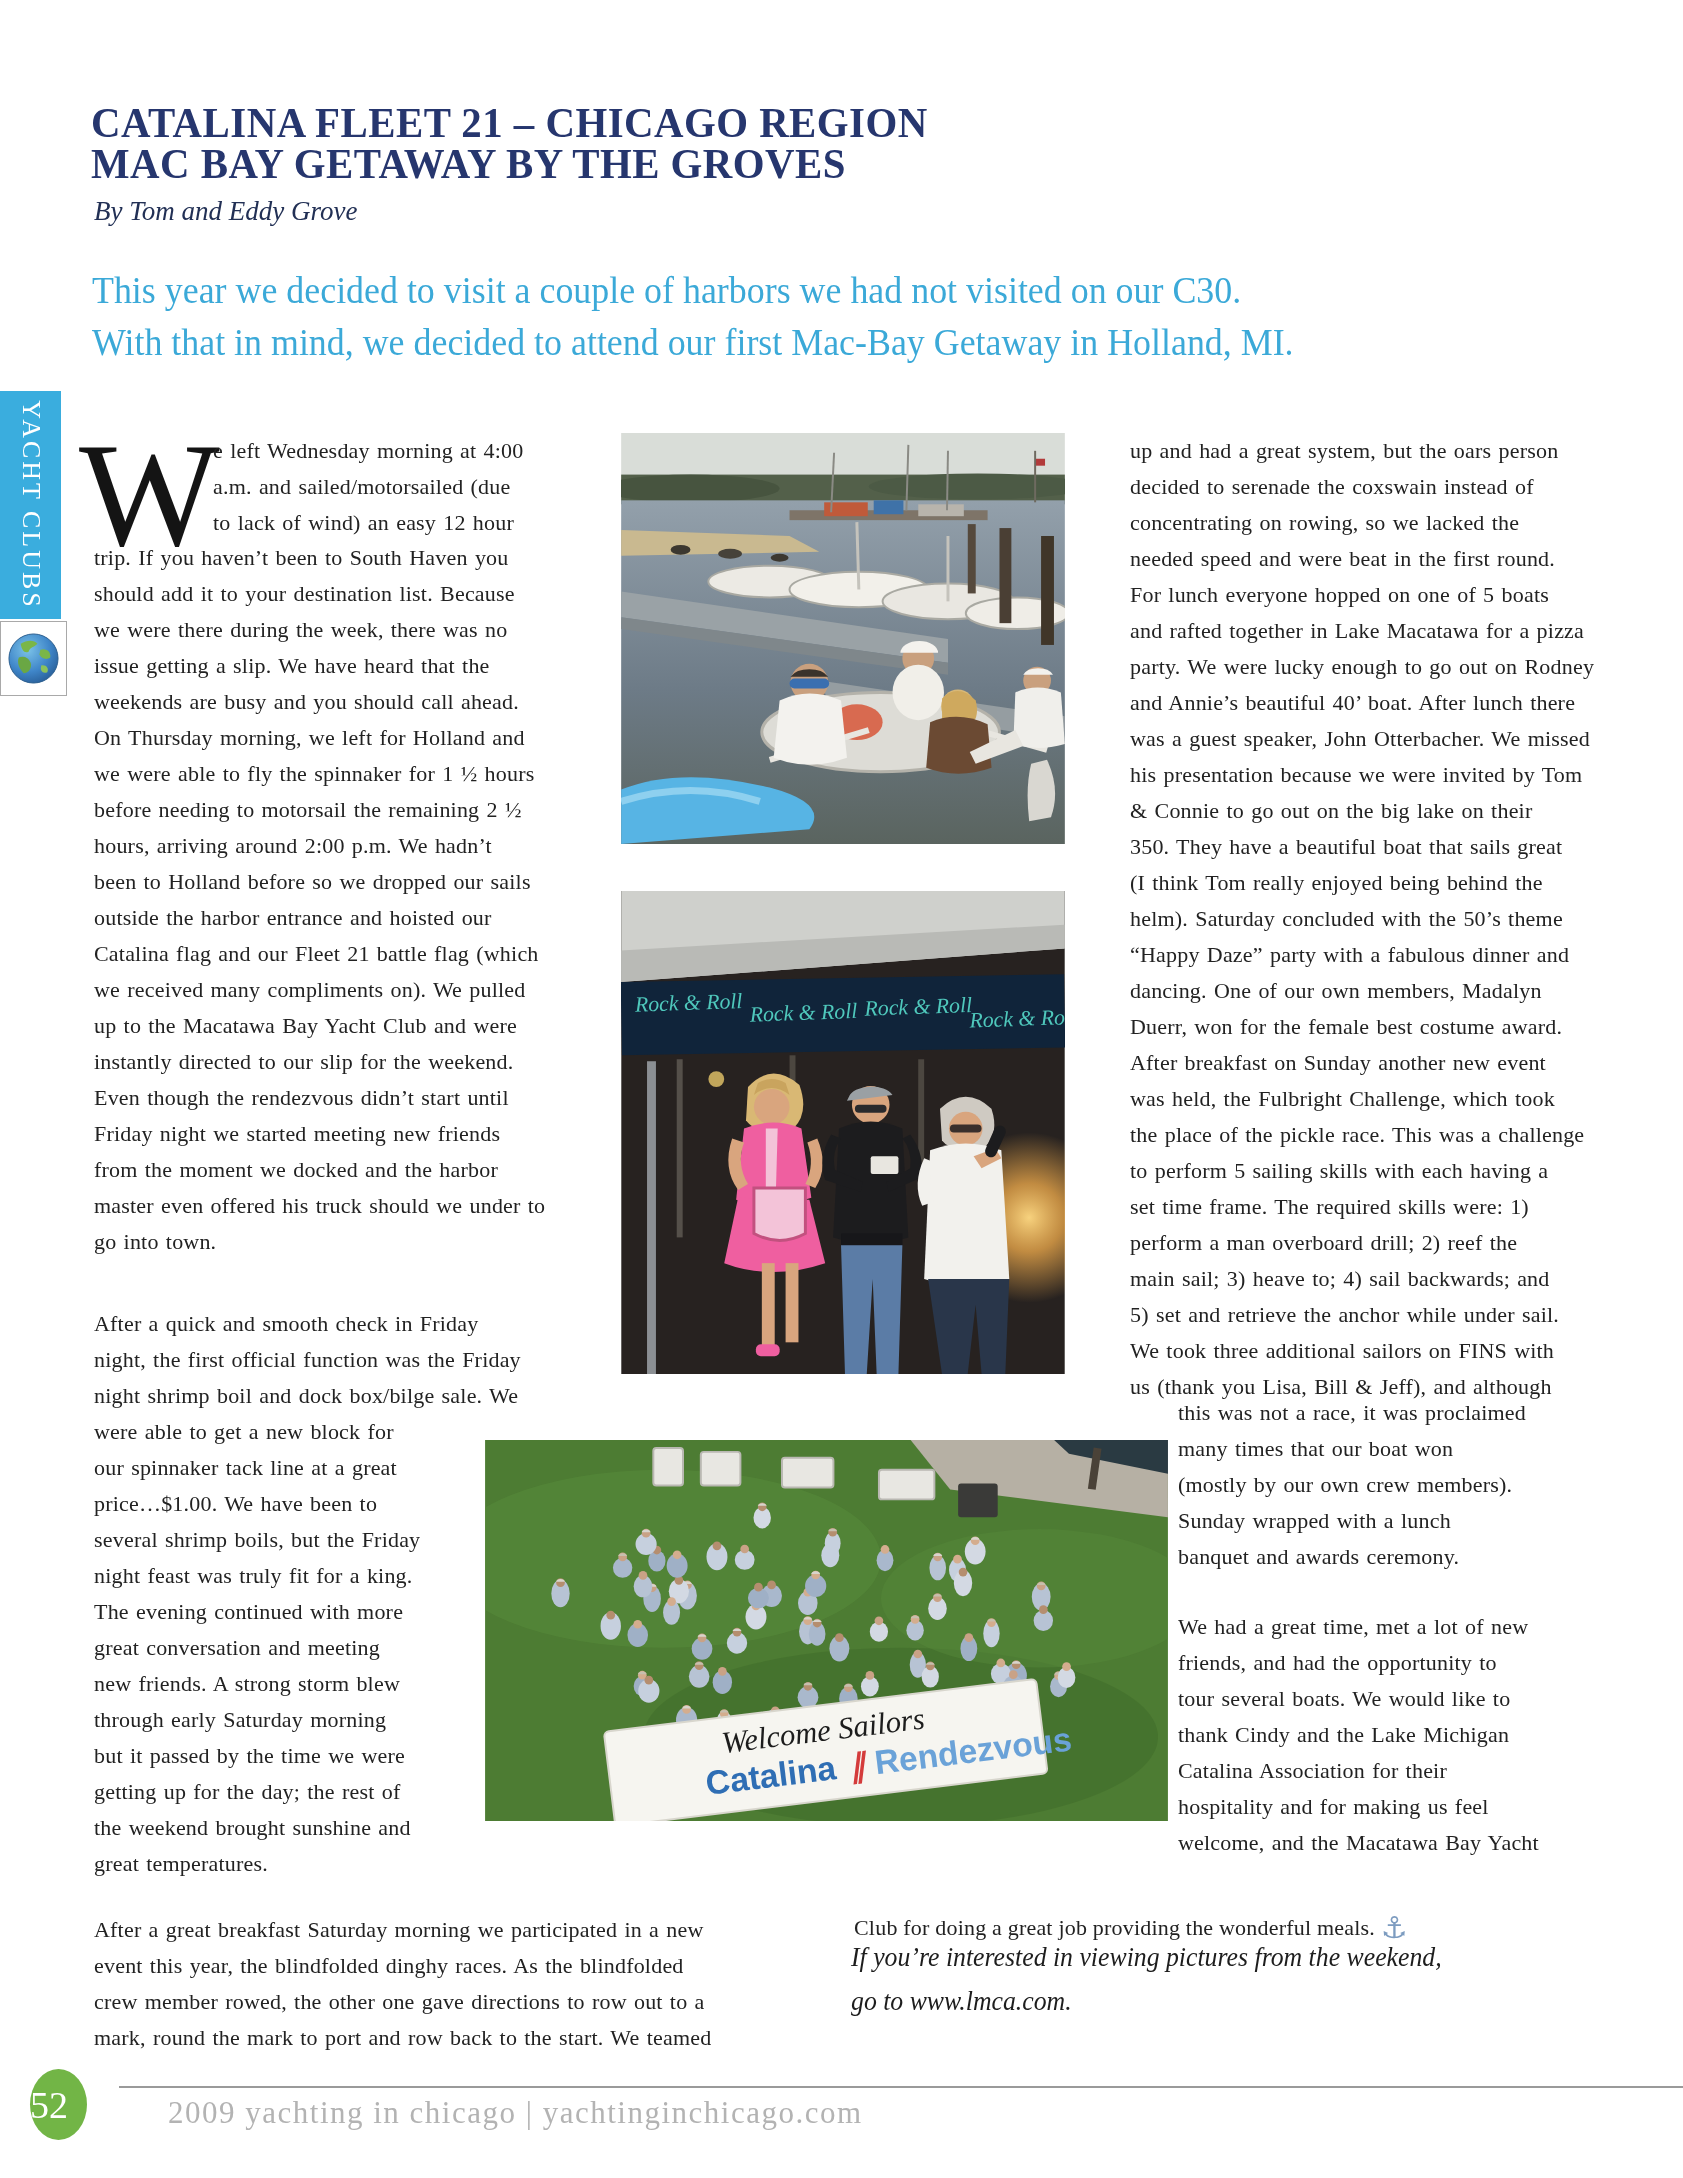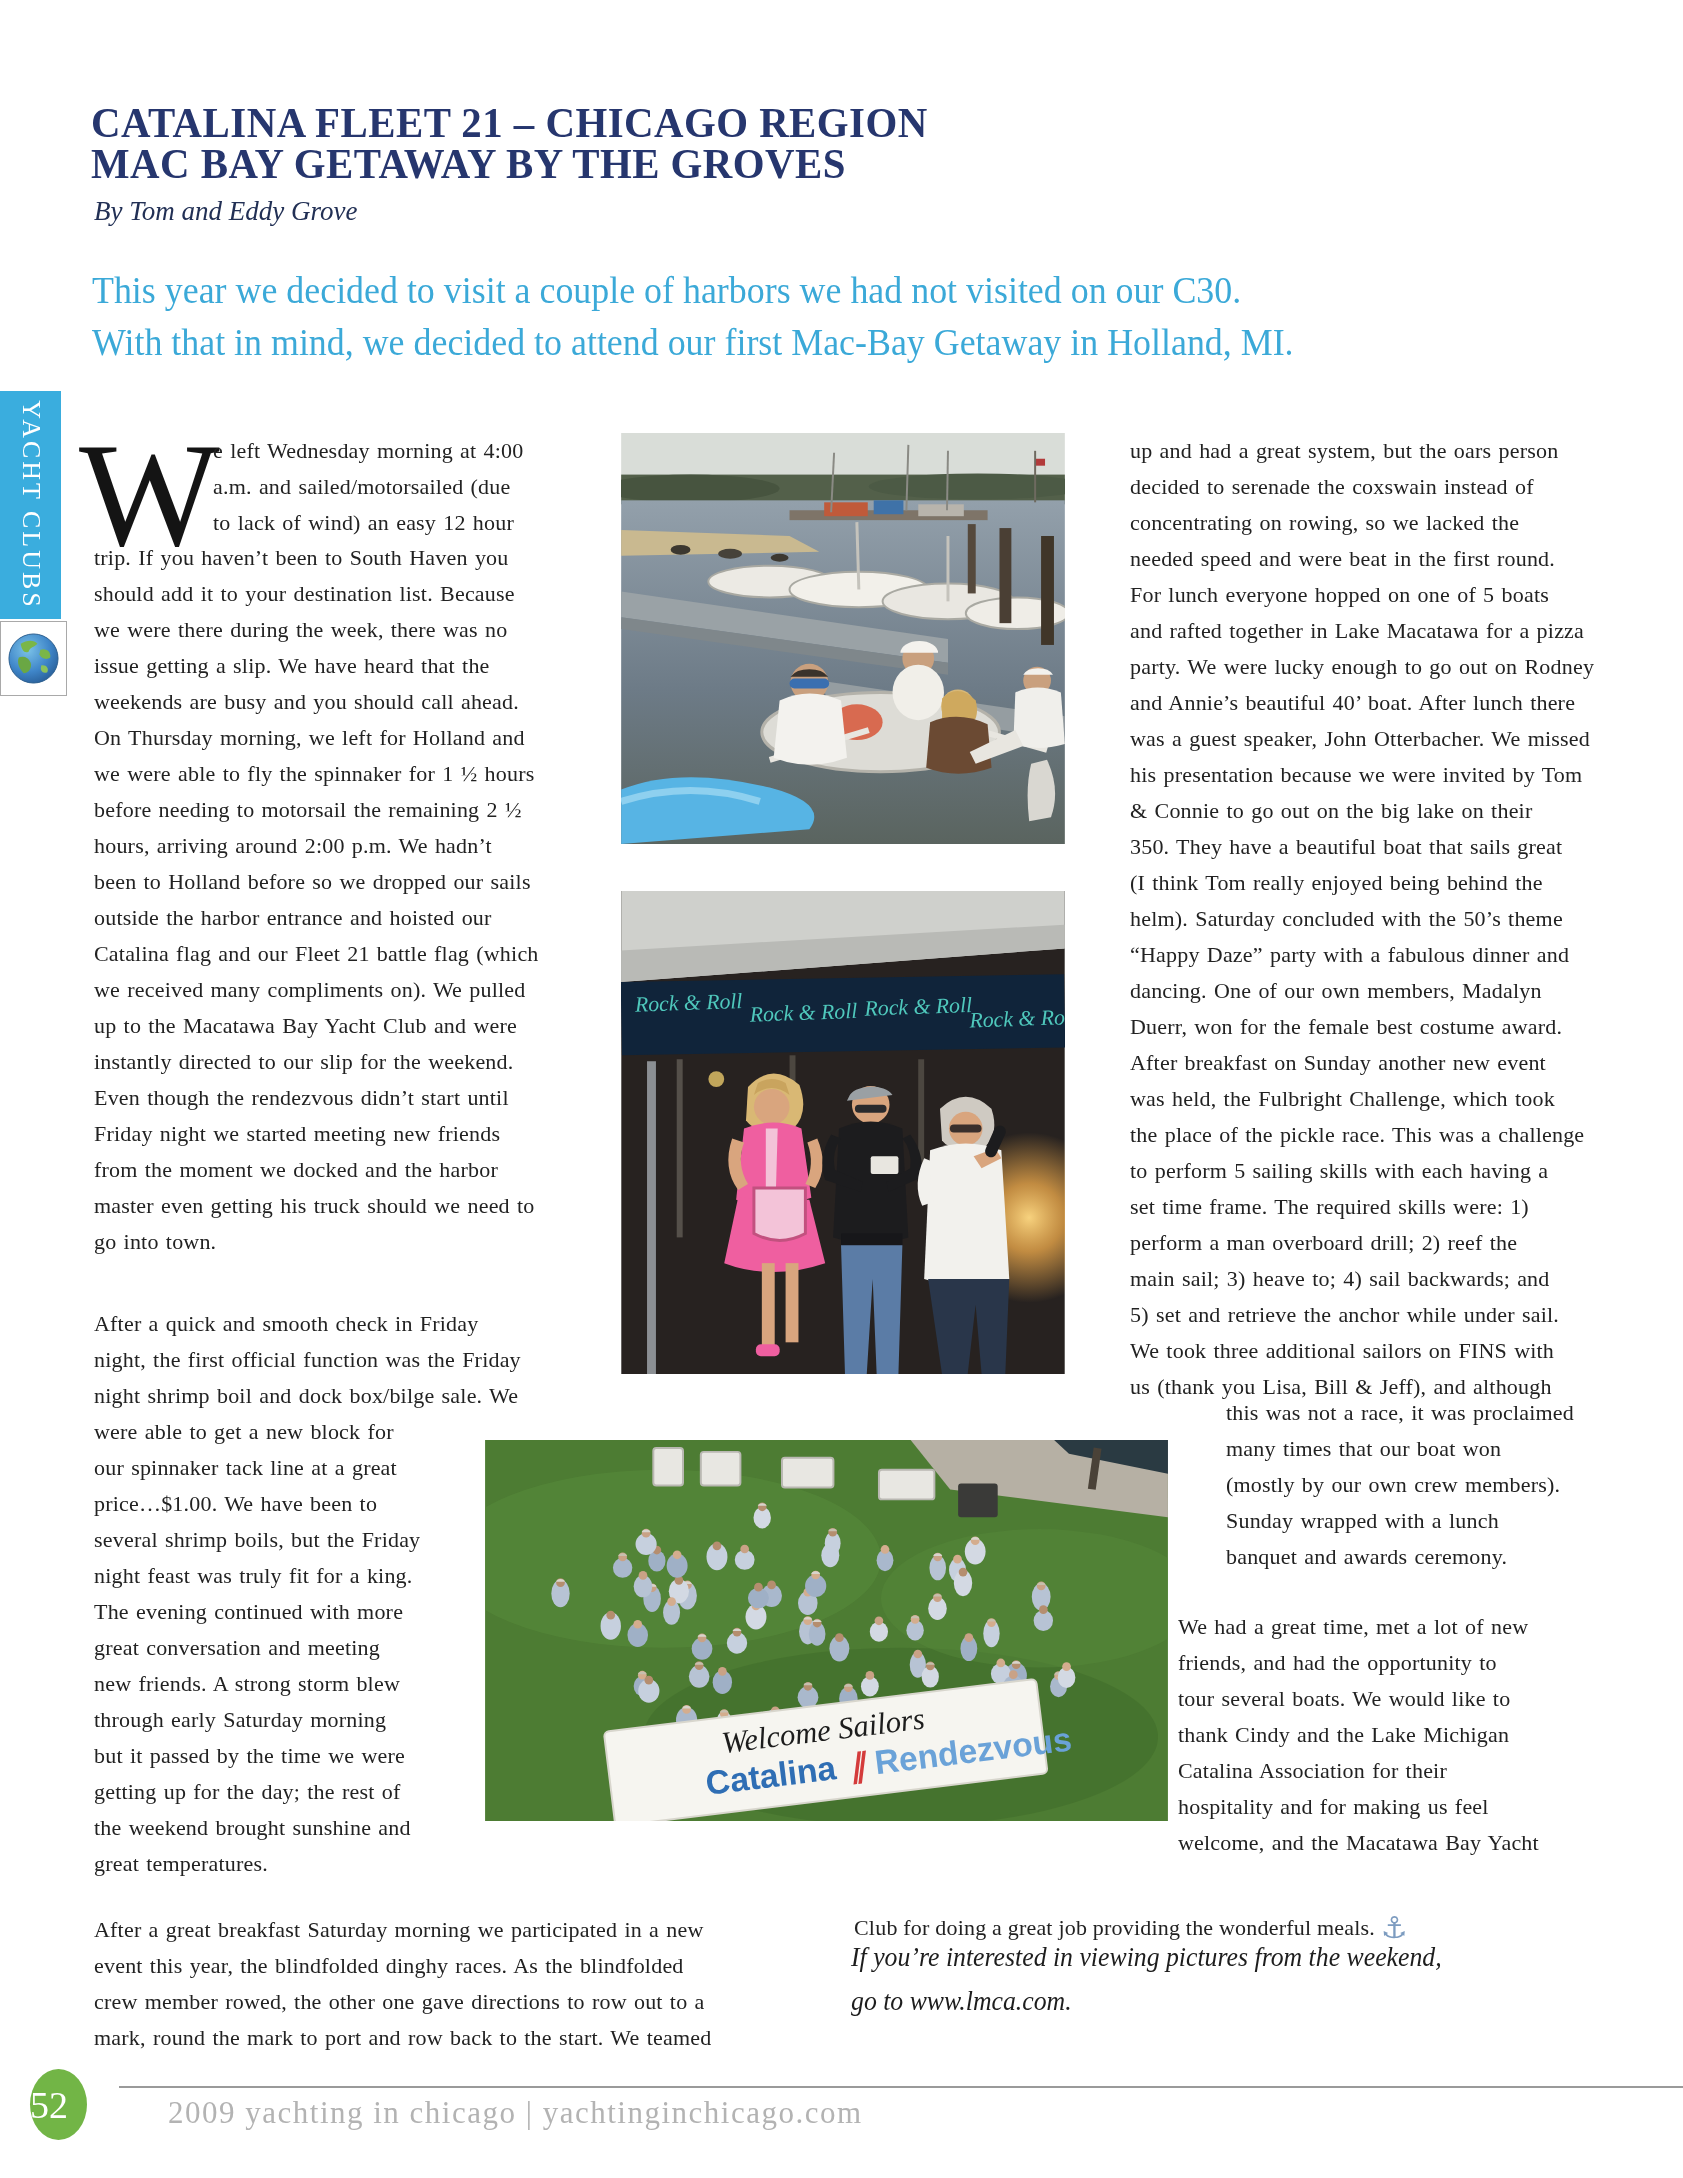--- a/index.html
+++ b/index.html
@@ -92,21 +92,21 @@
       <div class="line">hours, arriving around 2:00 p.m. We hadn’t</div>
       <div class="line">been to Holland before so we dropped our sails</div>
       <div class="line">outside the harbor entrance and hoisted our</div>
       <div class="line">Catalina flag and our Fleet 21 battle flag (which</div>
       <div class="line">we received many compliments on). We pulled</div>
       <div class="line">up to the Macatawa Bay Yacht Club and were</div>
       <div class="line">instantly directed to our slip for the weekend.</div>
       <div class="line">Even though the rendezvous didn’t start until</div>
       <div class="line">Friday night we started meeting new friends</div>
       <div class="line">from the moment we docked and the harbor</div>
-      <div class="line">master even getting his truck should we need to</div>
+      <div class="line">master even offered his truck should we under to</div>
       <div class="line">go into town.</div>
     </div>
   <div class="abs col" style="left:94px;top:1306px;">
 
   <div class="line">After a quick and smooth check in Friday</div>
       <div class="line">night, the first official function was the Friday</div>
       <div class="line">night shrimp boil and dock box/bilge sale. We</div>
       <div class="line">were able to get a new block for</div>
       <div class="line">our spinnaker tack line at a great</div>
       <div class="line">price…$1.00. We have been to</div>
@@ -152,21 +152,21 @@
       <div class="line">was held, the Fulbright Challenge, which took</div>
       <div class="line">the place of the pickle race. This was a challenge</div>
       <div class="line">to perform 5 sailing skills with each having a</div>
       <div class="line">set time frame. The required skills were: 1)</div>
       <div class="line">perform a man overboard drill; 2) reef the</div>
       <div class="line">main sail; 3) heave to; 4) sail backwards; and</div>
       <div class="line">5) set and retrieve the anchor while under sail.</div>
       <div class="line">We took three additional sailors on FINS with</div>
       <div class="line">us (thank you Lisa, Bill &amp; Jeff), and although</div>
     </div>
-  <div class="abs col" style="left:1178px;top:1395px;margin-left:48px;">
+  <div class="abs col" style="left:1178px;top:1395px;">
 
   <div class="line">this was not a race, it was proclaimed</div>
       <div class="line">many times that our boat won</div>
       <div class="line">(mostly by our own crew members).</div>
       <div class="line">Sunday wrapped with a lunch</div>
       <div class="line">banquet and awards ceremony.</div>
     </div>
   <div class="abs col" style="left:1178px;top:1609px;">
 
   <div class="line">We had a great time, met a lot of new</div>

